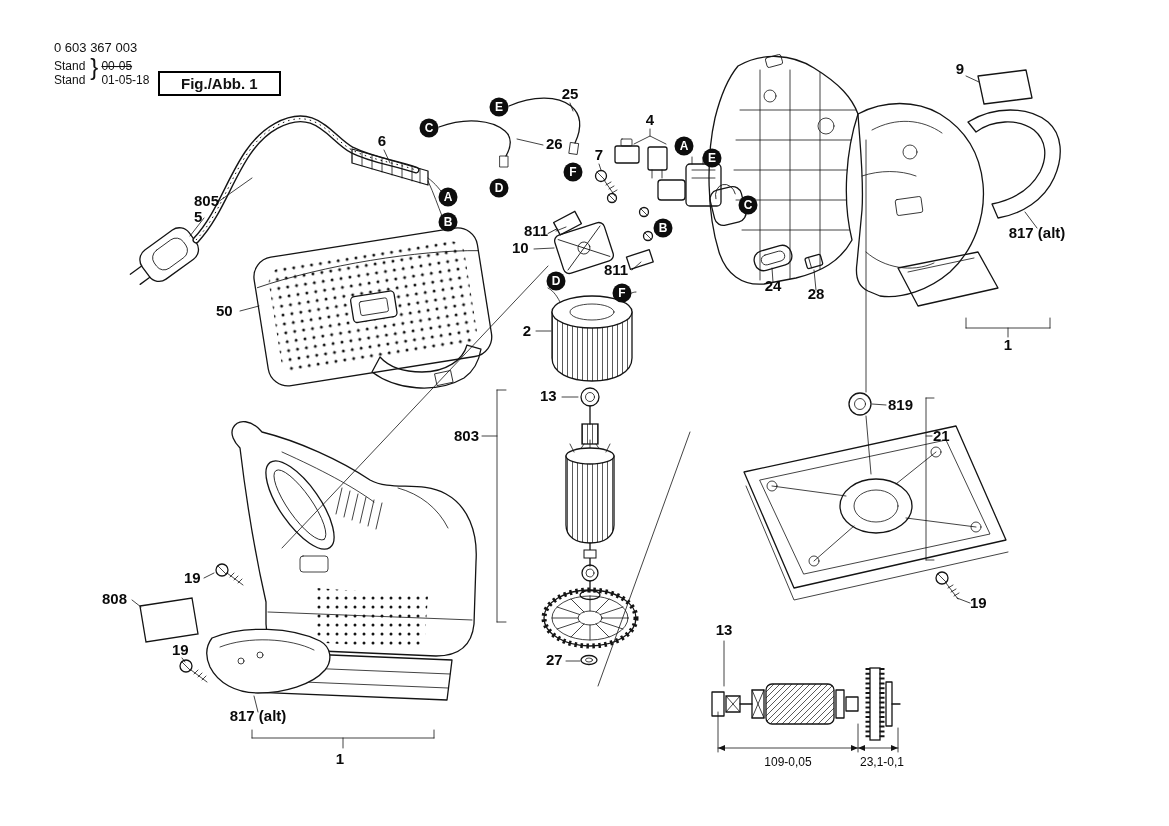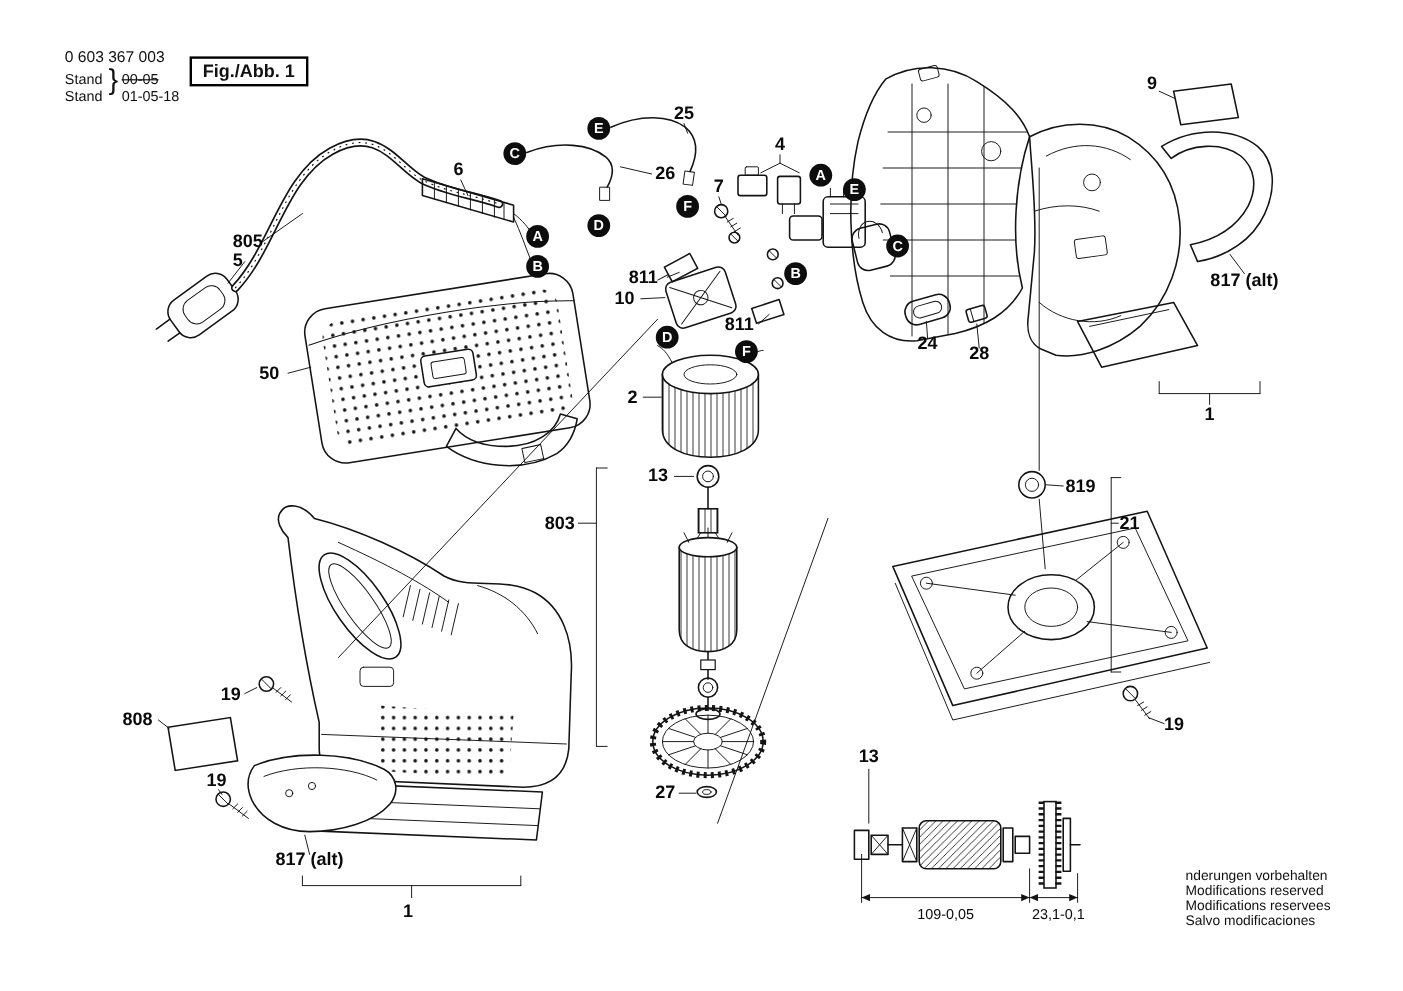--- a/index.html
+++ b/index.html
@@ -13,22 +13,22 @@
   .badge-circle{fill:#0d0d0d;stroke:none;}
   .badge-letter{fill:#fff;font-family:"Liberation Sans",sans-serif;font-size:12px;font-weight:bold;text-anchor:middle;stroke:none;}
   .dim-text{fill:#0a0a0a;font-family:"Liberation Sans",sans-serif;font-size:12px;text-anchor:middle;stroke:none;}
   .arrow{fill:#141414;stroke:none;}
   .hdr{position:absolute;left:54px;top:40px;font-size:13px;line-height:15px;}
   .hdr .pn{margin-bottom:4px;}
   .hdr .rows{display:flex;align-items:flex-start;}
   .hdr .col div{font-size:12px;line-height:14px;}
   .hdr .brace{font-size:24px;padding:0 3px 0 5px;font-weight:400;}
   .struck{text-decoration:line-through;}
-  .fig-box{position:absolute;left:158px;top:47px;border:2px solid #000;background:#fff;
-           padding:2px 9px;font-size:15px;font-weight:bold;}
+  .fig-box{position:absolute;left:158px;top:71px;border:2px solid #000;background:#fff;
+           padding:2px 21px;font-size:15px;font-weight:bold;}
   .footer{position:absolute;left:988px;top:724px;font-size:11.5px;line-height:12.5px;}
 </style>
 </head>
 <body>
 
 <div class="page">
 
   <div class="hdr">
     <div class="pn">0 603 367 003</div>
     <div class="rows">
@@ -38,26 +38,20 @@
       </div>
       <div class="brace">}</div>
       <div class="col">
         <div class="struck">00-05</div>
         <div>01-05-18</div>
       </div>
     </div>
   </div>
   <div class="fig-box">Fig./Abb. 1</div>
 
-  <div class="footer">
-    <div>nderungen vorbehalten</div>
-    <div>Modifications reserved</div>
-    <div>Modifications reservees</div>
-    <div>Salvo modificaciones</div>
-  </div>
 
   <svg width="1169" height="826" viewBox="0 0 1169 826">
     <defs>
       <pattern id="dots" width="9" height="9" patternUnits="userSpaceOnUse">
         <circle cx="4" cy="4" r="1.5" fill="#141414"></circle>
       </pattern>
       <pattern id="vlines" width="5" height="5" patternUnits="userSpaceOnUse">
         <path d="M2.5,0 V5" stroke="#141414" stroke-width="0.7"></path>
       </pattern>
       <pattern id="hatch" width="6" height="6" patternUnits="userSpaceOnUse">

